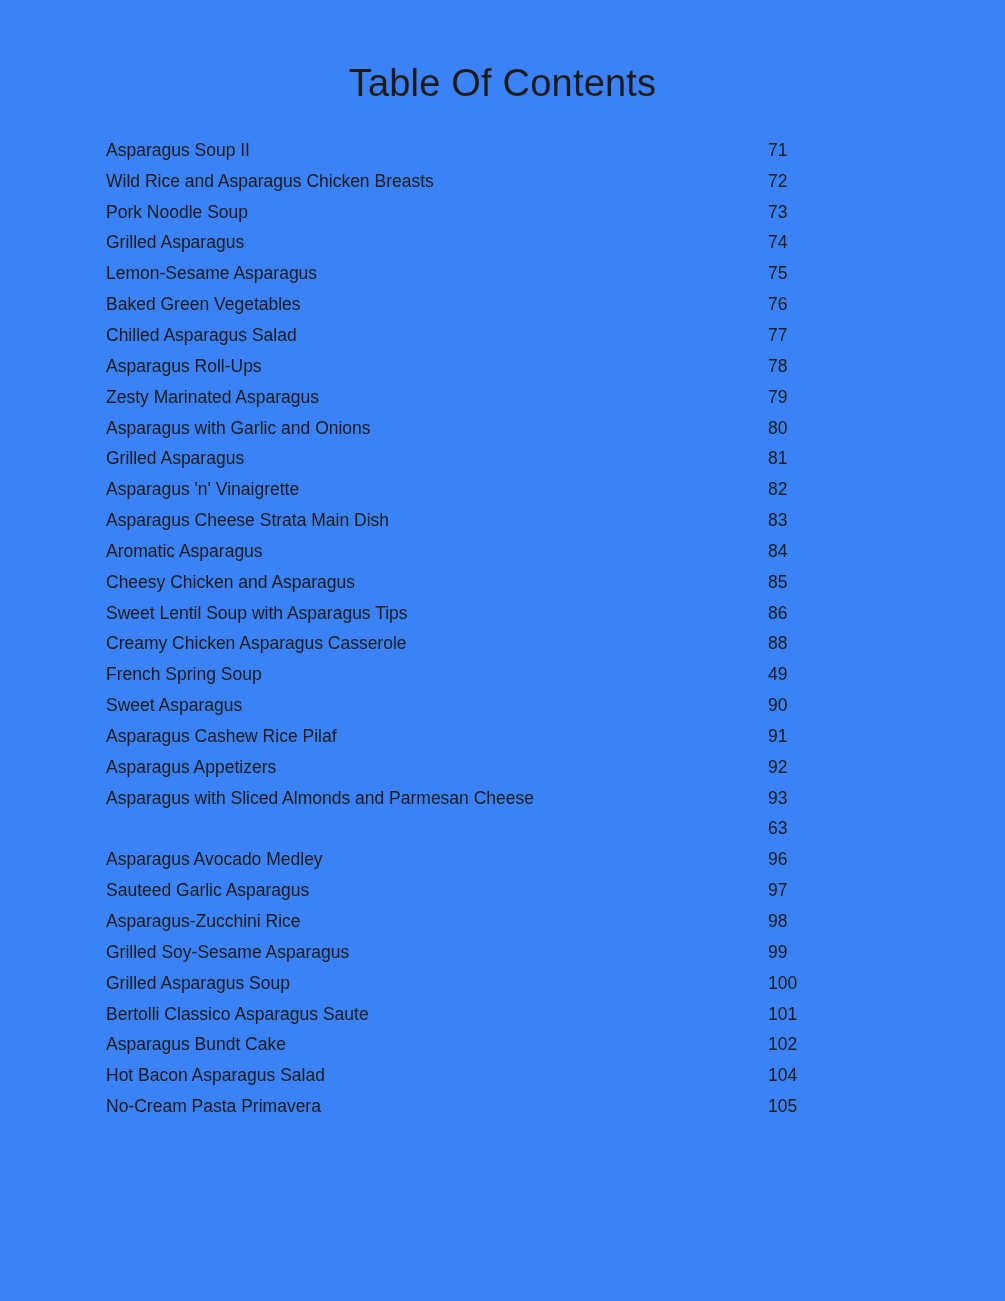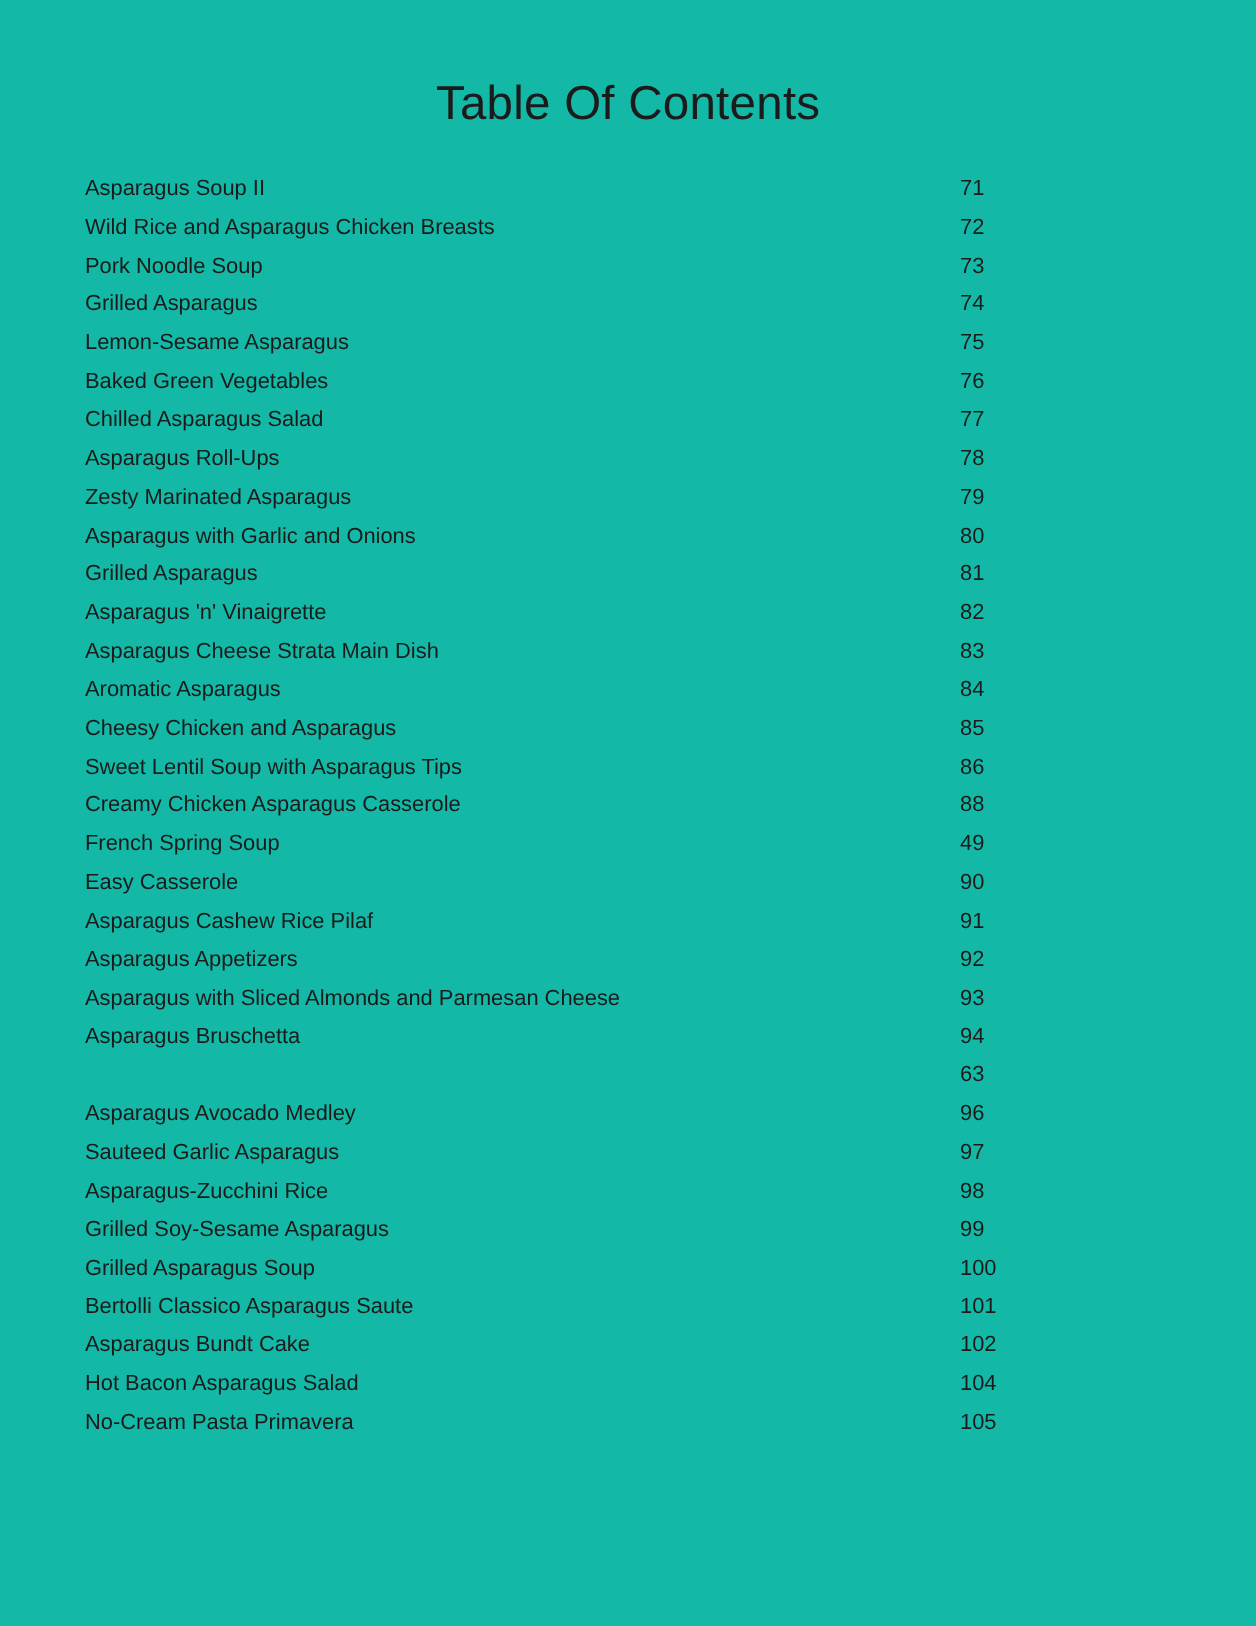--- a/index.html
+++ b/index.html
@@ -11,21 +11,21 @@
     width: 1005px;
     height: 1301px;
     font-family: "Liberation Sans", sans-serif;
     color: #1b1b1b;
     overflow: hidden;
   }
   .page {
     position: relative;
     width: 1005px;
     height: 1301px;
-    background: #14b8a6;
+    background: #3b82f6;
   }
   .doc-title {
     margin: 0;
     position: absolute;
     top: 62px;
     left: 0;
     width: 100%;
     text-align: center;
     font-size: 38px;
     font-weight: 500;
@@ -40,21 +40,21 @@
   }
   .row {
     position: relative;
     height: 30.85px;
     display: flex;
     align-items: center;
     font-size: 17.5px;
     color: #1b1b1b;
   }
   .row .t {
-    margin-left: 68px;
+    margin-left: 106px;
     white-space: nowrap;
   }
   .row .p {
     position: absolute;
     left: 768px;
     white-space: nowrap;
   }
 </style>
 </head>
 <body>
@@ -147,43 +147,39 @@
     <span class="t">Creamy Chicken Asparagus Casserole</span>
     <span class="p">88</span>
   </div>
 
   <div class="row">
     <span class="t">French Spring Soup</span>
     <span class="p">49</span>
   </div>
 
   <div class="row">
-    <span class="t">Easy Casserole</span>
+    <span class="t">Sweet Asparagus</span>
     <span class="p">90</span>
   </div>
 
   <div class="row">
     <span class="t">Asparagus Cashew Rice Pilaf</span>
     <span class="p">91</span>
   </div>
 
   <div class="row">
     <span class="t">Asparagus Appetizers</span>
     <span class="p">92</span>
   </div>
 
   <div class="row">
     <span class="t">Asparagus with Sliced Almonds and Parmesan Cheese</span>
     <span class="p">93</span>
   </div>
 
-  <div class="row">
-    <span class="t">Asparagus Bruschetta</span>
-    <span class="p">94</span>
-  </div>
 
   <div class="row">
     <span class="p">63</span>
   </div>
 
   <div class="row">
     <span class="t">Asparagus Avocado Medley</span>
     <span class="p">96</span>
   </div>
 

